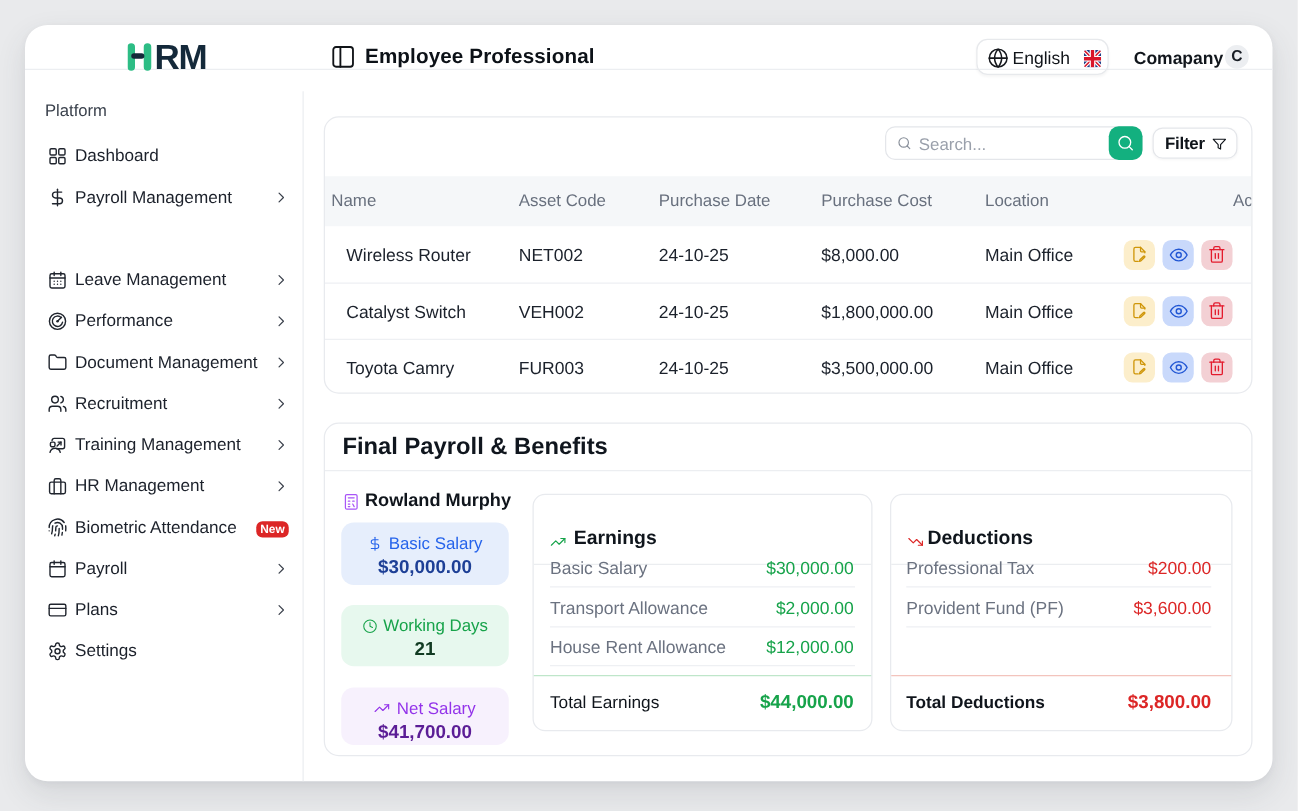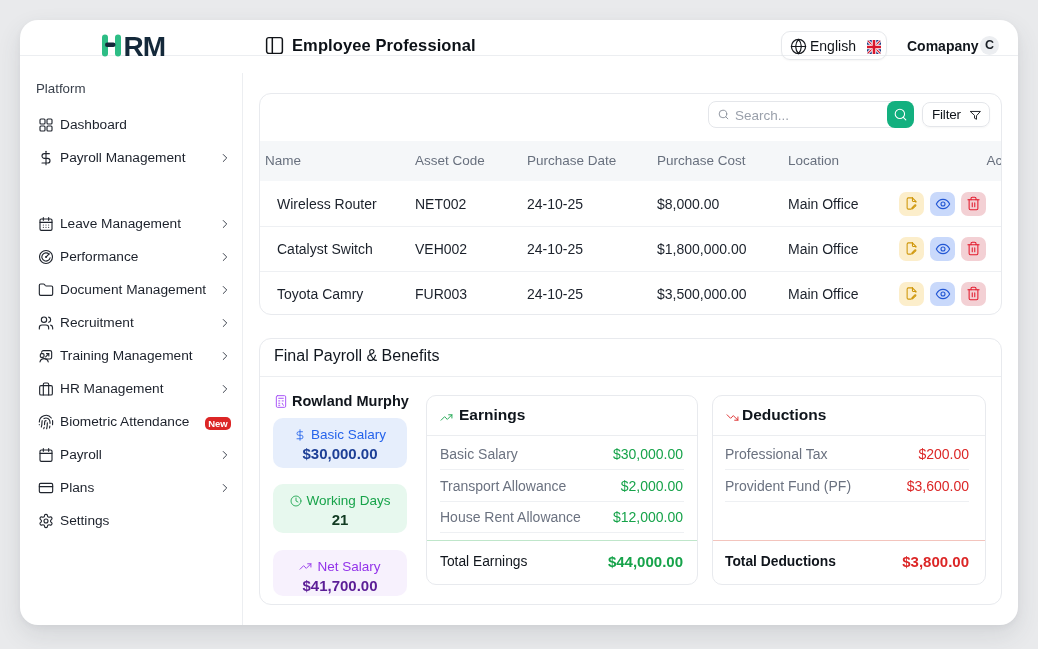--- a/index.html
+++ b/index.html
@@ -21,21 +21,21 @@
 
 .th { font-size:13.5px; color:#68707e; }
 .td { font-size:14px; color:#1b212b; }
 .abtn { position:absolute; width:25px; height:24px; border-radius:7px; }
 .abtn svg { margin:4px auto; }
 
 .pbox { position:absolute; left:13px; width:134px; border-radius:10px; text-align:center; }
 .pbox .l1 { display:flex; justify-content:center; align-items:center; gap:5px; font-size:13.5px; margin-top:9px; }
 .pbox .l2 { font-size:15px; font-weight:bold; margin-top:3px; }
 .panel { position:absolute; top:56px; height:190px; background:#fff; border:1px solid #e8eaee; border-radius:10px; }
-.phead { position:absolute; left:0; top:0; right:0; height:40px; border-bottom:1px solid #ebedf0;text-align:right; }
+.phead { position:absolute; left:0; top:16px; right:0; height:40px; border-bottom:1px solid #ebedf0;text-align:right; }
 .prow-l { position:absolute; font-size:14px; color:#6b7280; }
 .prow-a { position:absolute; font-size:14px; text-align:right; }
 .sep { position:absolute; height:1px; background:#eef0f3; }
 </style>
 </head>
 <body>
 <div id="app">
 
   <div id="hdr">
 
@@ -225,21 +225,21 @@
       <div class="abs" style="left:26px;top:6px;font-size:13.5px;color:#9aa0ab">Search...</div>
       <div class="abs" style="right:-1px;top:-1px;width:27px;height:27px;background:#13b07f;border-radius:8px">
         <svg class="abs ic" style="left:6px;top:6px;color:#fff" width="15" height="15" viewBox="0 0 24 24" stroke-width="2.2">
             <circle cx="11" cy="11" r="7.5"></circle>
             <path d="m20.5 20.5-4-4"></path>
           </svg>
       </div>
     </div>
 
     <div class="abs" style="left:662px;top:8px;width:68px;height:25px;border:1px solid #e4e6ea;border-radius:8px;box-shadow:0 1px 2px rgba(0,0,0,.04)">
-      <div class="abs" style="left:9px;top:4px;font-size:13.5px;font-weight:normal;color:#10151b;letter-spacing:-.2px">Filter</div>
+      <div class="abs" style="left:9px;top:4px;font-size:13.5px;font-weight:bold;color:#10151b;letter-spacing:-.2px">Filter</div>
       <svg class="abs ic" style="left:46px;top:6px;color:#10151b" width="13" height="13" viewBox="0 0 24 24" stroke-width="2">
           <path d="M3 4.5h18l-7.2 8v6.5l-3.6-2v-4.5z"></path>
         </svg>
     </div>
 
     <div class="abs" style="left:0;top:47px;width:741px;height:40px;background:#f5f7f9"></div>
     <div class="abs th" style="left:5px;top:59px">Name</div>
     <div class="abs th" style="left:155px;top:59px">Asset Code</div>
     <div class="abs th" style="left:267px;top:59px">Purchase Date</div>
     <div class="abs th" style="left:397px;top:59px">Purchase Cost</div>
@@ -327,21 +327,21 @@
           <path d="M8 6V4a2 2 0 0 1 2-2h4a2 2 0 0 1 2 2v2"></path>
           <line x1="10" y1="11" x2="10" y2="17"></line>
           <line x1="14" y1="11" x2="14" y2="17"></line>
         </svg>
       </div>
     <div class="abs" style="left:0;top:132px;width:741px;height:1px;background:#eef0f3"></div>
     <div class="abs" style="left:0;top:177px;width:741px;height:1px;background:#eef0f3"></div>
   </div>
 
   <div class="card" style="top:318px;height:267px">
-    <div class="abs" style="left:14px;top:8px;font-size:16px;font-weight:normal;color:#10161e">Final Payroll &amp; Benefits</div>
+    <div class="abs" style="left:14px;top:8px;font-size:19px;font-weight:bold;color:#10161e">Final Payroll &amp; Benefits</div>
     <div class="abs" style="left:0;top:37px;width:741px;height:1px;background:#eceef1"></div>
 
     <svg class="abs ic" style="left:14px;top:55px;color:#a855f7" width="14" height="15" viewBox="0 0 24 24" stroke-width="2.2">
       <rect x="4" y="2" width="16" height="20" rx="2"></rect>
         <line x1="8" y1="6.5" x2="16" y2="6.5"></line>
       <line x1="8" y1="11" x2="10" y2="11"></line>
         <line x1="14" y1="11" x2="16" y2="11"></line>
       <line x1="8" y1="15" x2="10" y2="15"></line>
         <line x1="8" y1="18.5" x2="10" y2="18.5"></line>
       <line x1="14" y1="15" x2="16" y2="18.5"></line>

